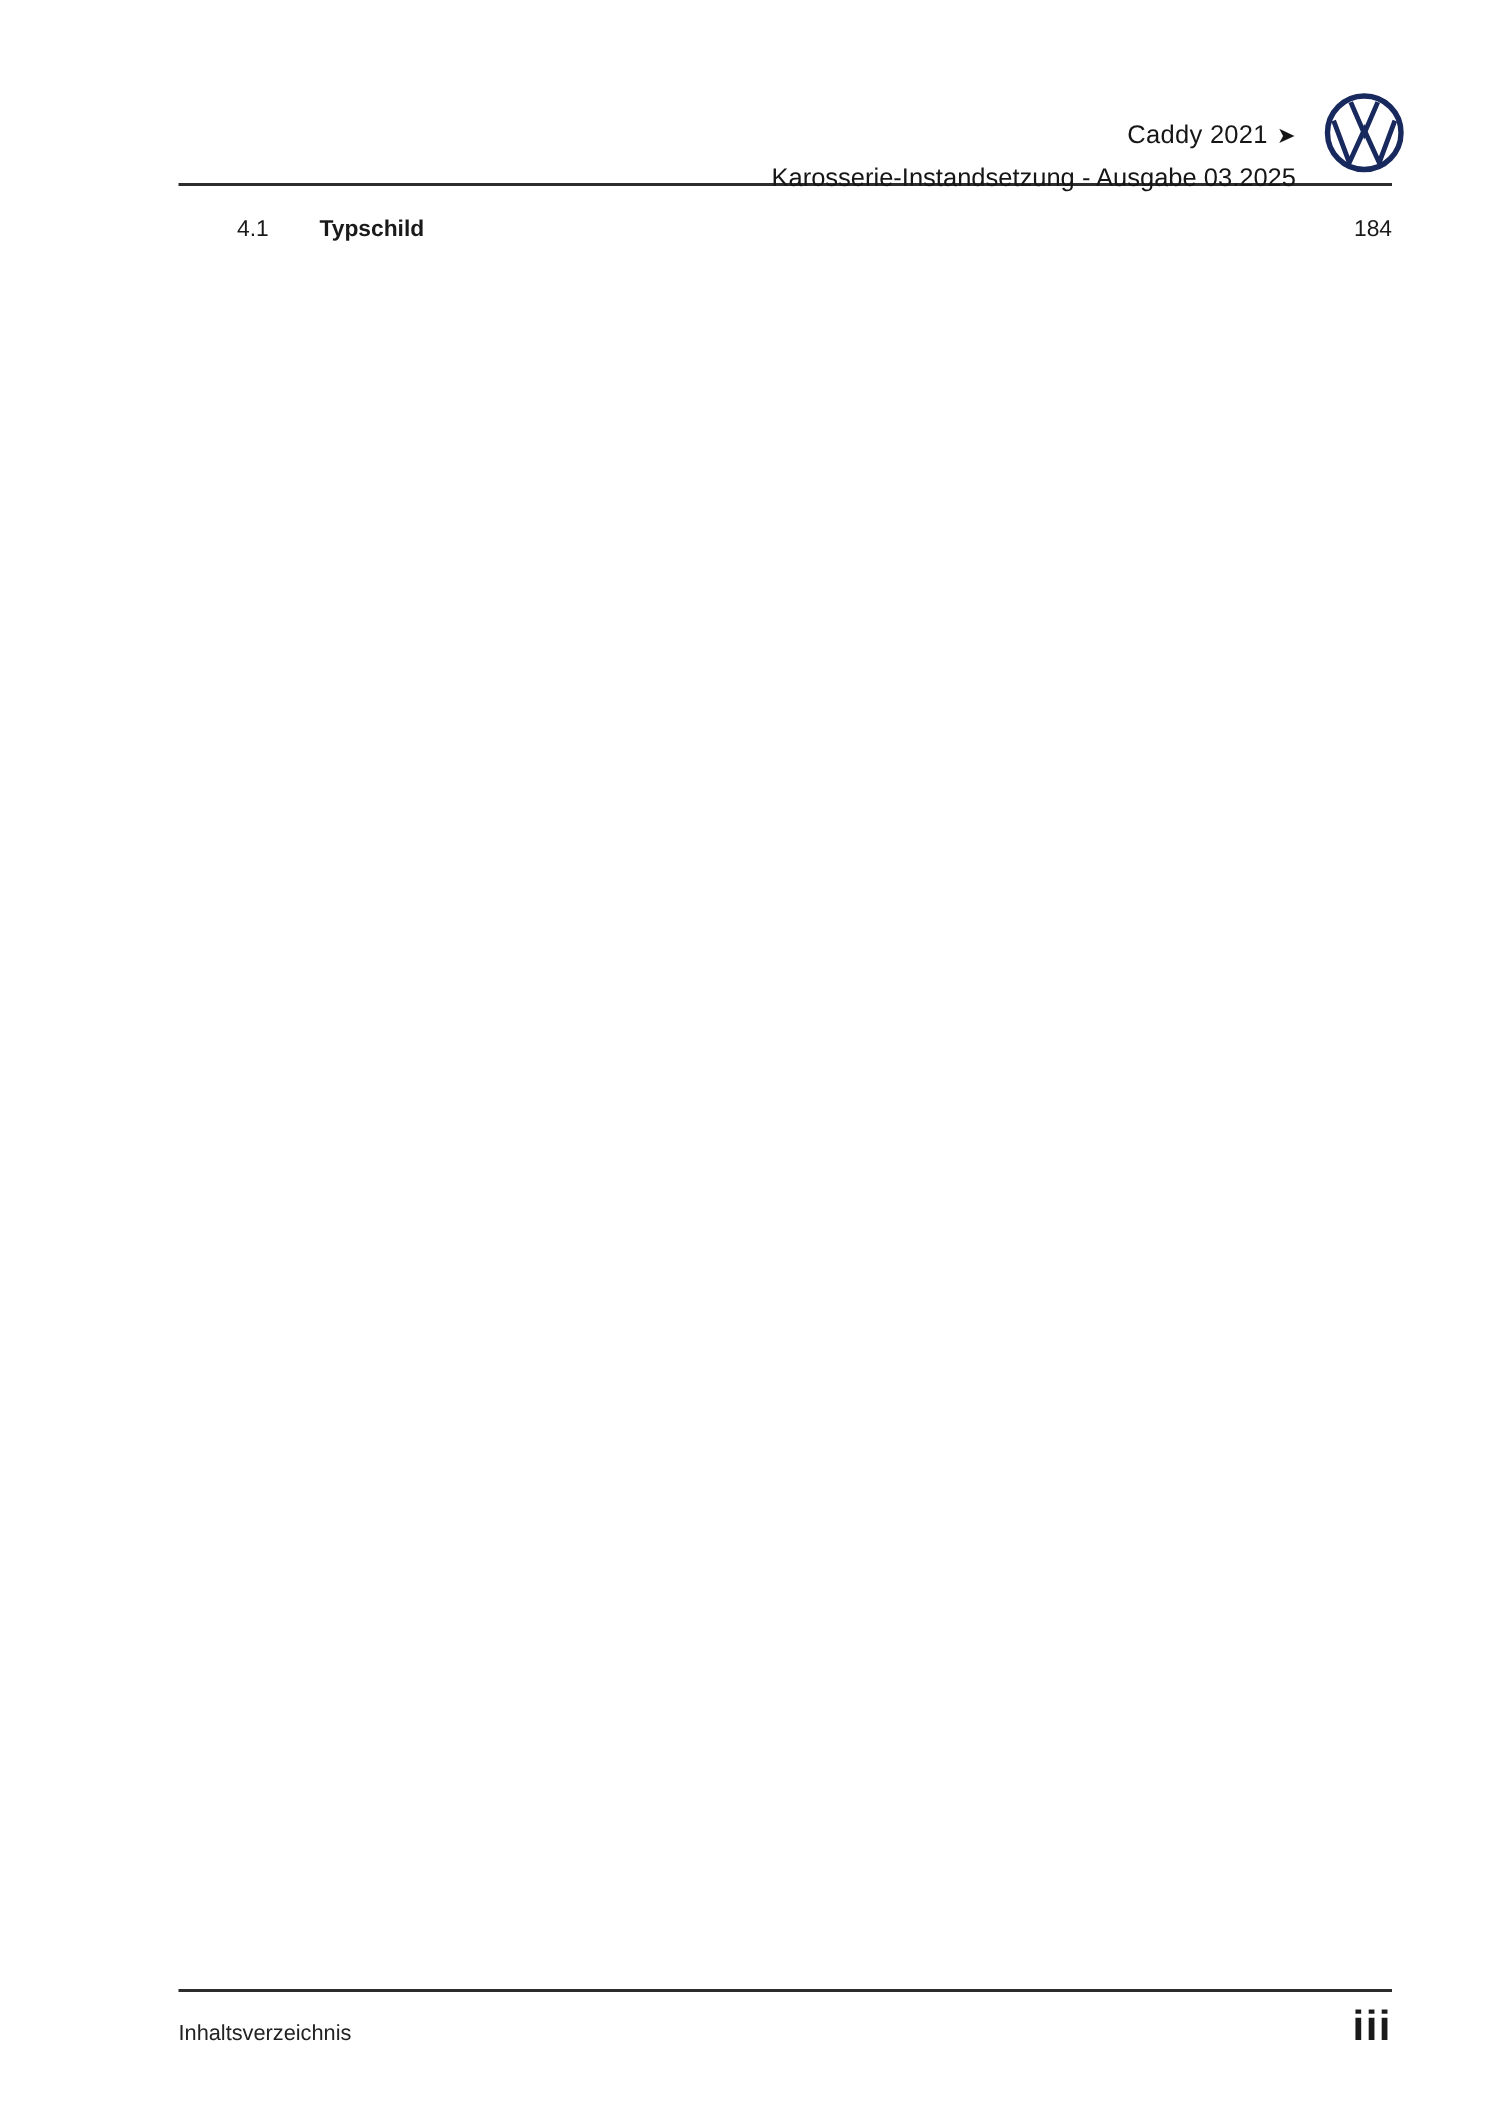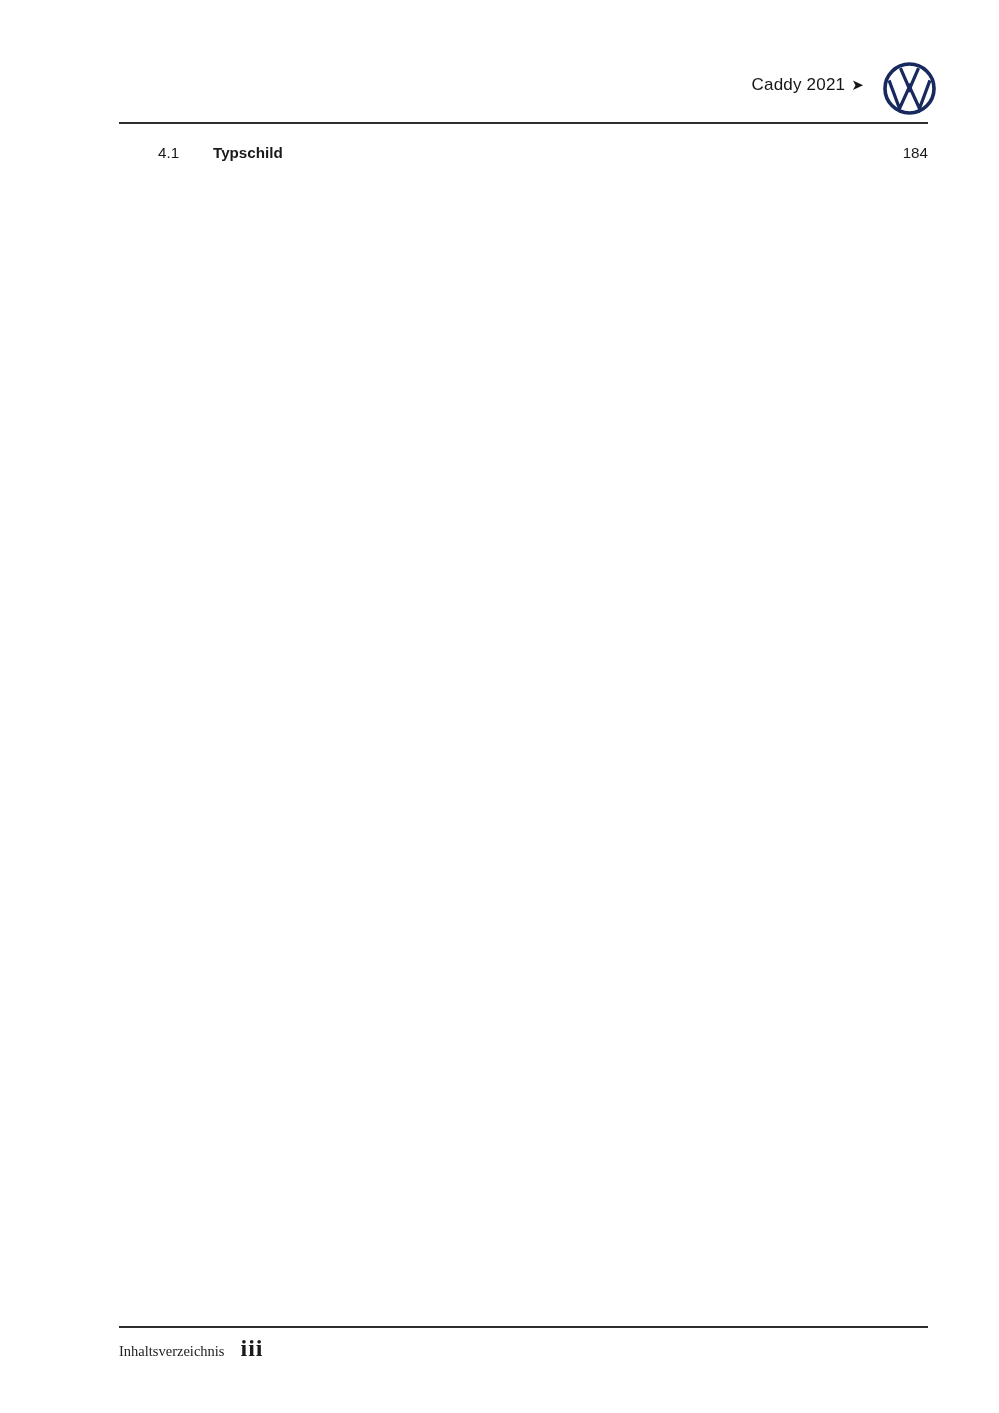--- a/index.html
+++ b/index.html
@@ -3,54 +3,55 @@
 <meta charset="utf-8">
 <style>
   * { margin:0; padding:0; box-sizing:border-box; }
   html,body { background:#ffffff; }
   body { font-family:"Liberation Sans", sans-serif; color:#1a1a1a; }
   .page { position:relative; width:999px; height:1413px; background:#ffffff; overflow:hidden; }
   .content { position:absolute; left:119px; top:76px; width:809px; }
 
   
   header { position:relative; height:46px; }
-  .header-text { position:absolute; right:64px; top:0; text-align:right; font-size:17px; line-height:18px; color:#161616; }
+  .header-text { position:absolute; right:64px; top:0; text-align:right; font-size:17px; line-height:28px; color:#161616; }
   .model-line { letter-spacing:0.2px; }
   .arrow { font-size:15px; margin-left:6px; }
   .vw-logo { position:absolute; right:-10px; top:-16px; width:57px; height:57px; }
   .header-rule { border-top:2.5px solid #2d2d2d; }
 
   
   .toc { margin-top:20px; }
   .toc-row { display:flex; align-items:baseline; min-height:20.35px; font-size:15.2px; padding-left:39px; }
   .toc-row .num { width:55px; flex:0 0 55px; }
   .toc-row .title { white-space:nowrap;font-weight:bold; }
   .toc-row .dots { flex:1 1 auto; align-self:stretch; margin:0 4px 0 10px;
       background-image:radial-gradient(circle at 1.4px 1.4px, #2b2b2b 1.25px, rgba(0,0,0,0) 1.6px);
       background-size:9.6px 3px; background-repeat:repeat-x;
       background-position:left calc(100% - 4px); }
   .toc-row .page { flex:0 0 44px; text-align:right; }
 
   
   .footer { position:absolute; left:119px; top:1326px; width:809px; }
   .footer-rule { border-top:2.5px solid #2d2d2d; }
-  .footer-line { display:flex; justify-content:flex-start; align-items:baseline; gap:16px; margin-top:7px;font-family:Liberation Serif, serif; }
+  .footer-line { display:flex; justify-content:space-between; align-items:baseline; gap:16px; margin-top:7px; }
   .footer-label { font-size:14.5px; color:#222222; }
-  .footer-folio { font-size:24px; font-weight:bold; letter-spacing:1px; }
+  .footer-folio { font-size:28px; font-weight:bold; letter-spacing:1px; }
 </style>
 </head>
 <body>
 
 <div class="page">
   <div class="content">
     <header>
       <div class="header-text">
         <div class="model-line">
           <span>Caddy 2021</span><span class="arrow">➤</span>
         </div>
+        <div class="subtitle">Karosserie-Instandsetzung - Ausgabe 03.2025</div>
       </div>
       <span class="vw-logo">
         <svg viewBox="-30 -30 60 60" width="57" height="57">
           <g fill="none" stroke="#18295e" stroke-width="3.4" stroke-linejoin="miter" stroke-miterlimit="4">
             <circle cx="0" cy="0" r="25.8" stroke-width="3.8"></circle>
             <path d="M -9.5 -21.5 L 0 0.5 L 9.5 -21.5"></path>
             <path d="M -21.5 -8.5 L -10.5 21 L 0 -2 L 10.5 21 L 21.5 -8.5"></path>
           </g>
         </svg>
       </span>

